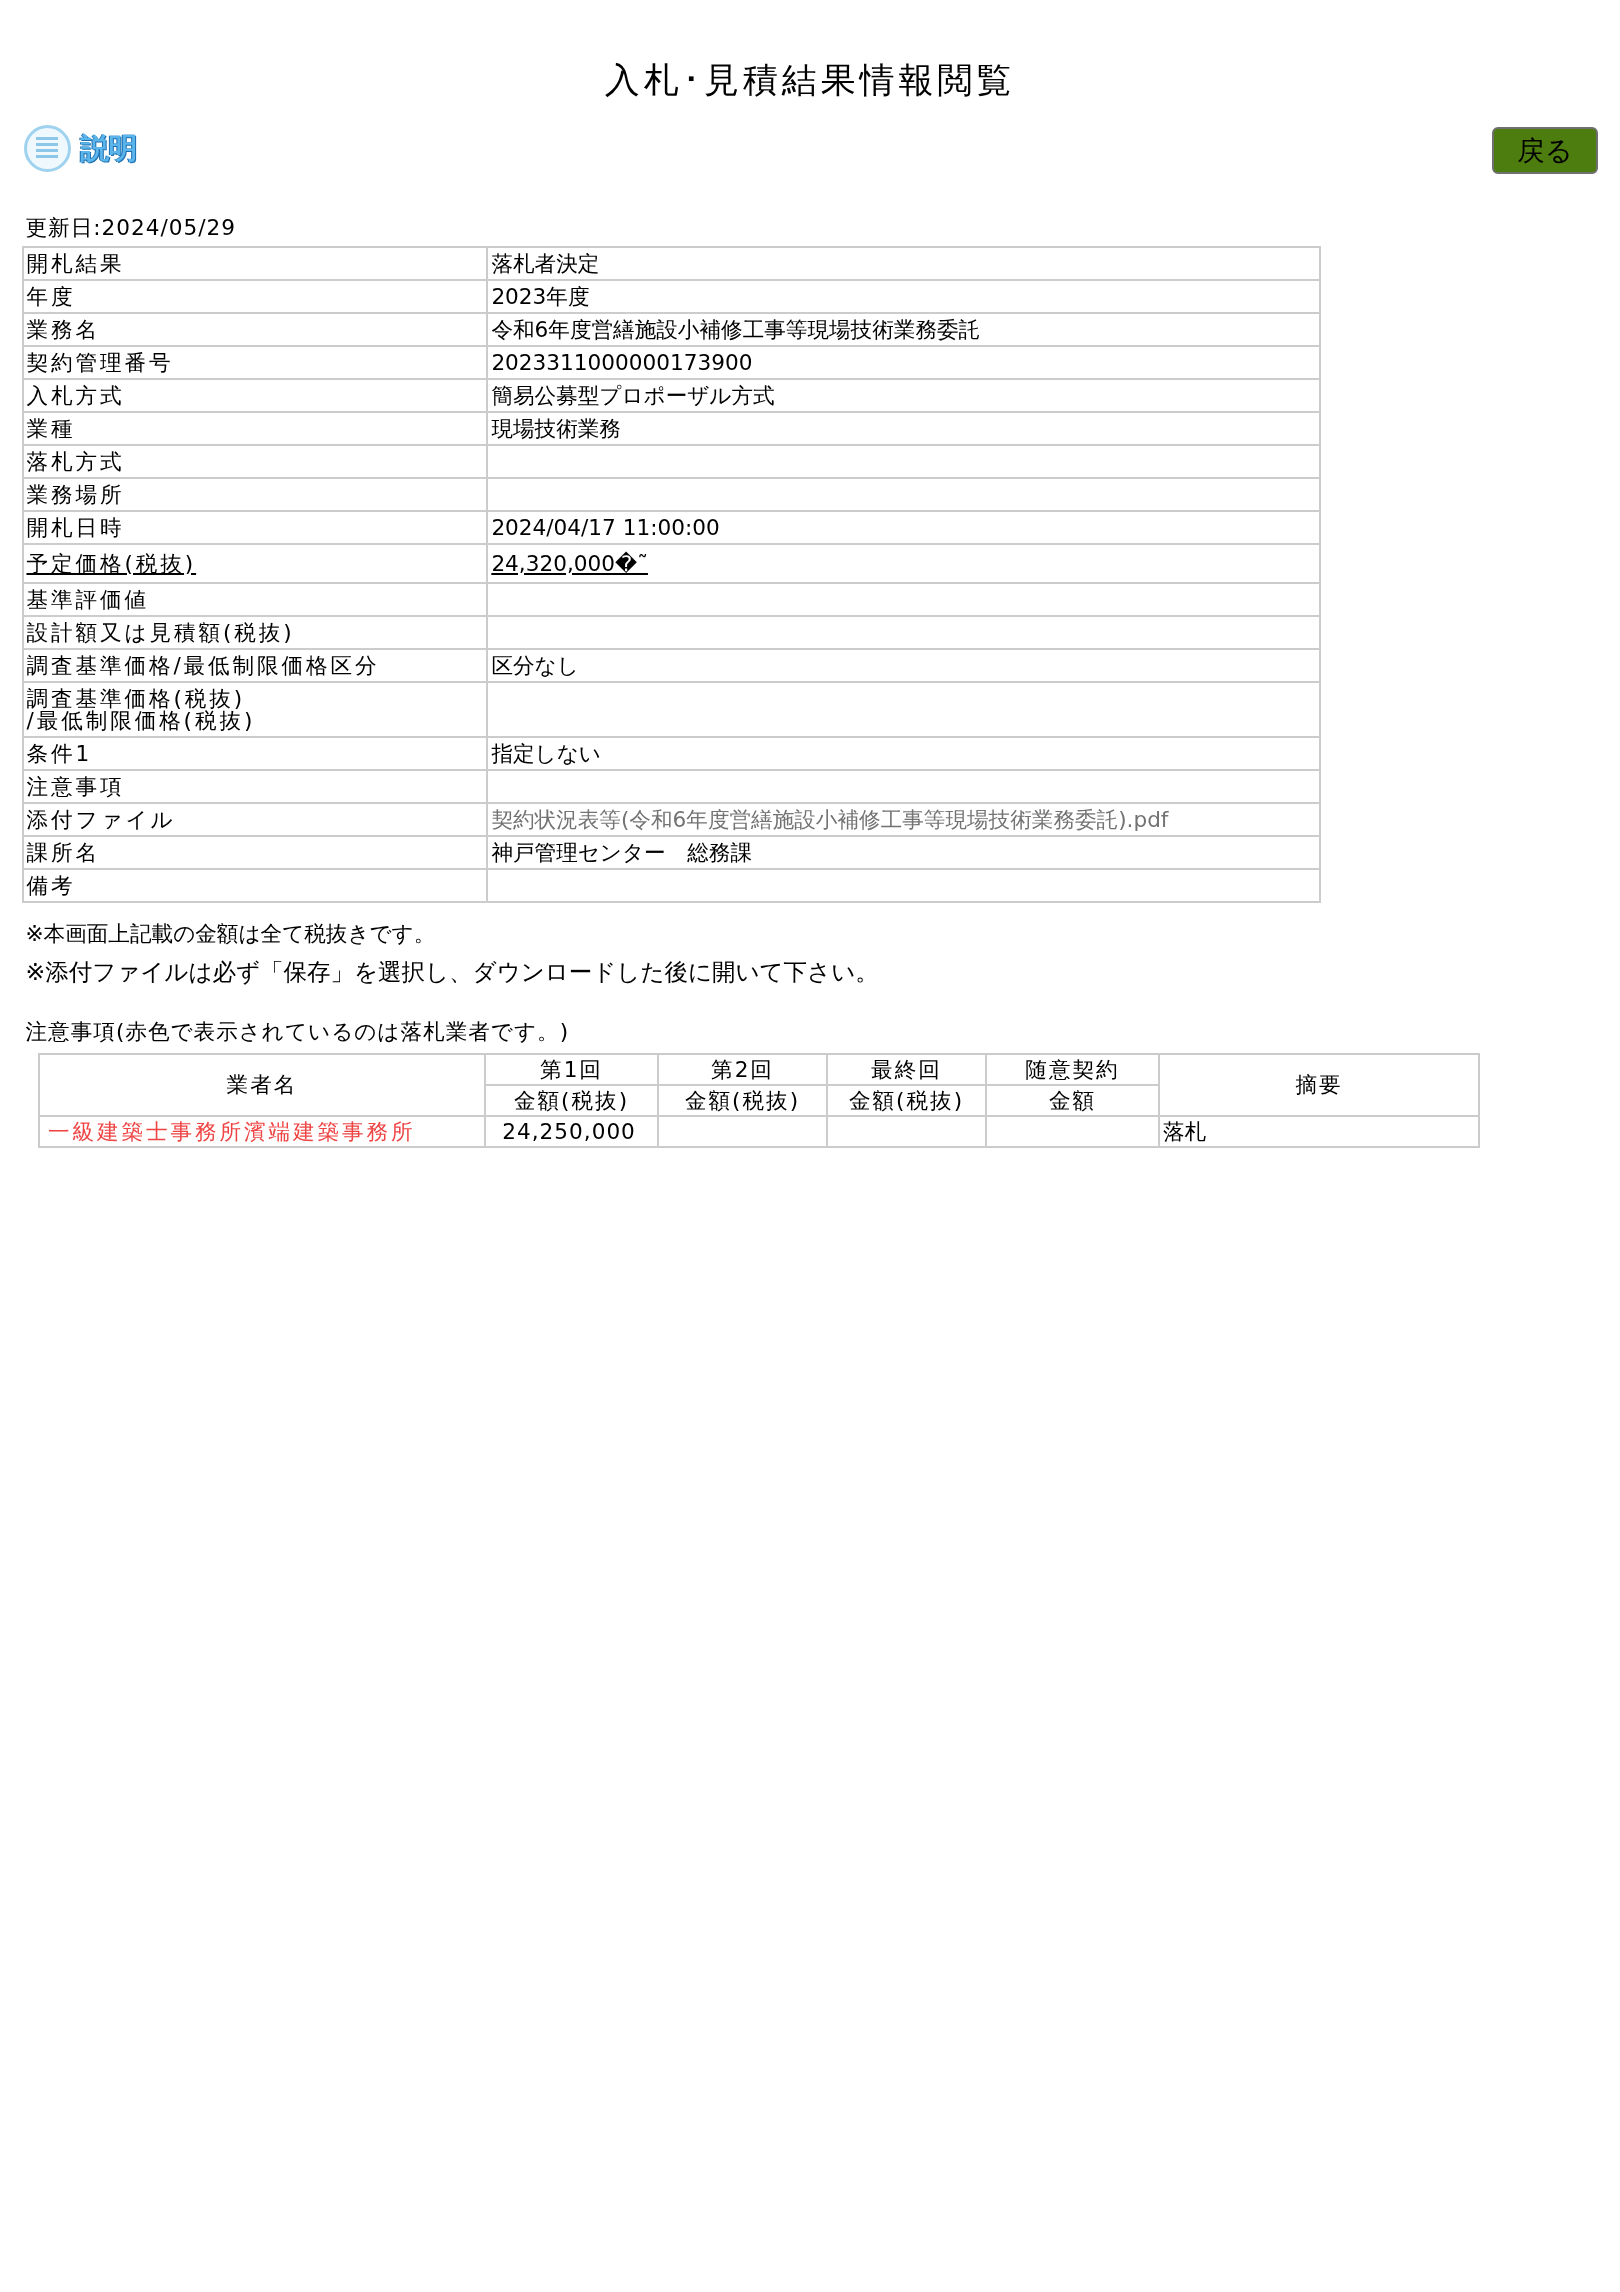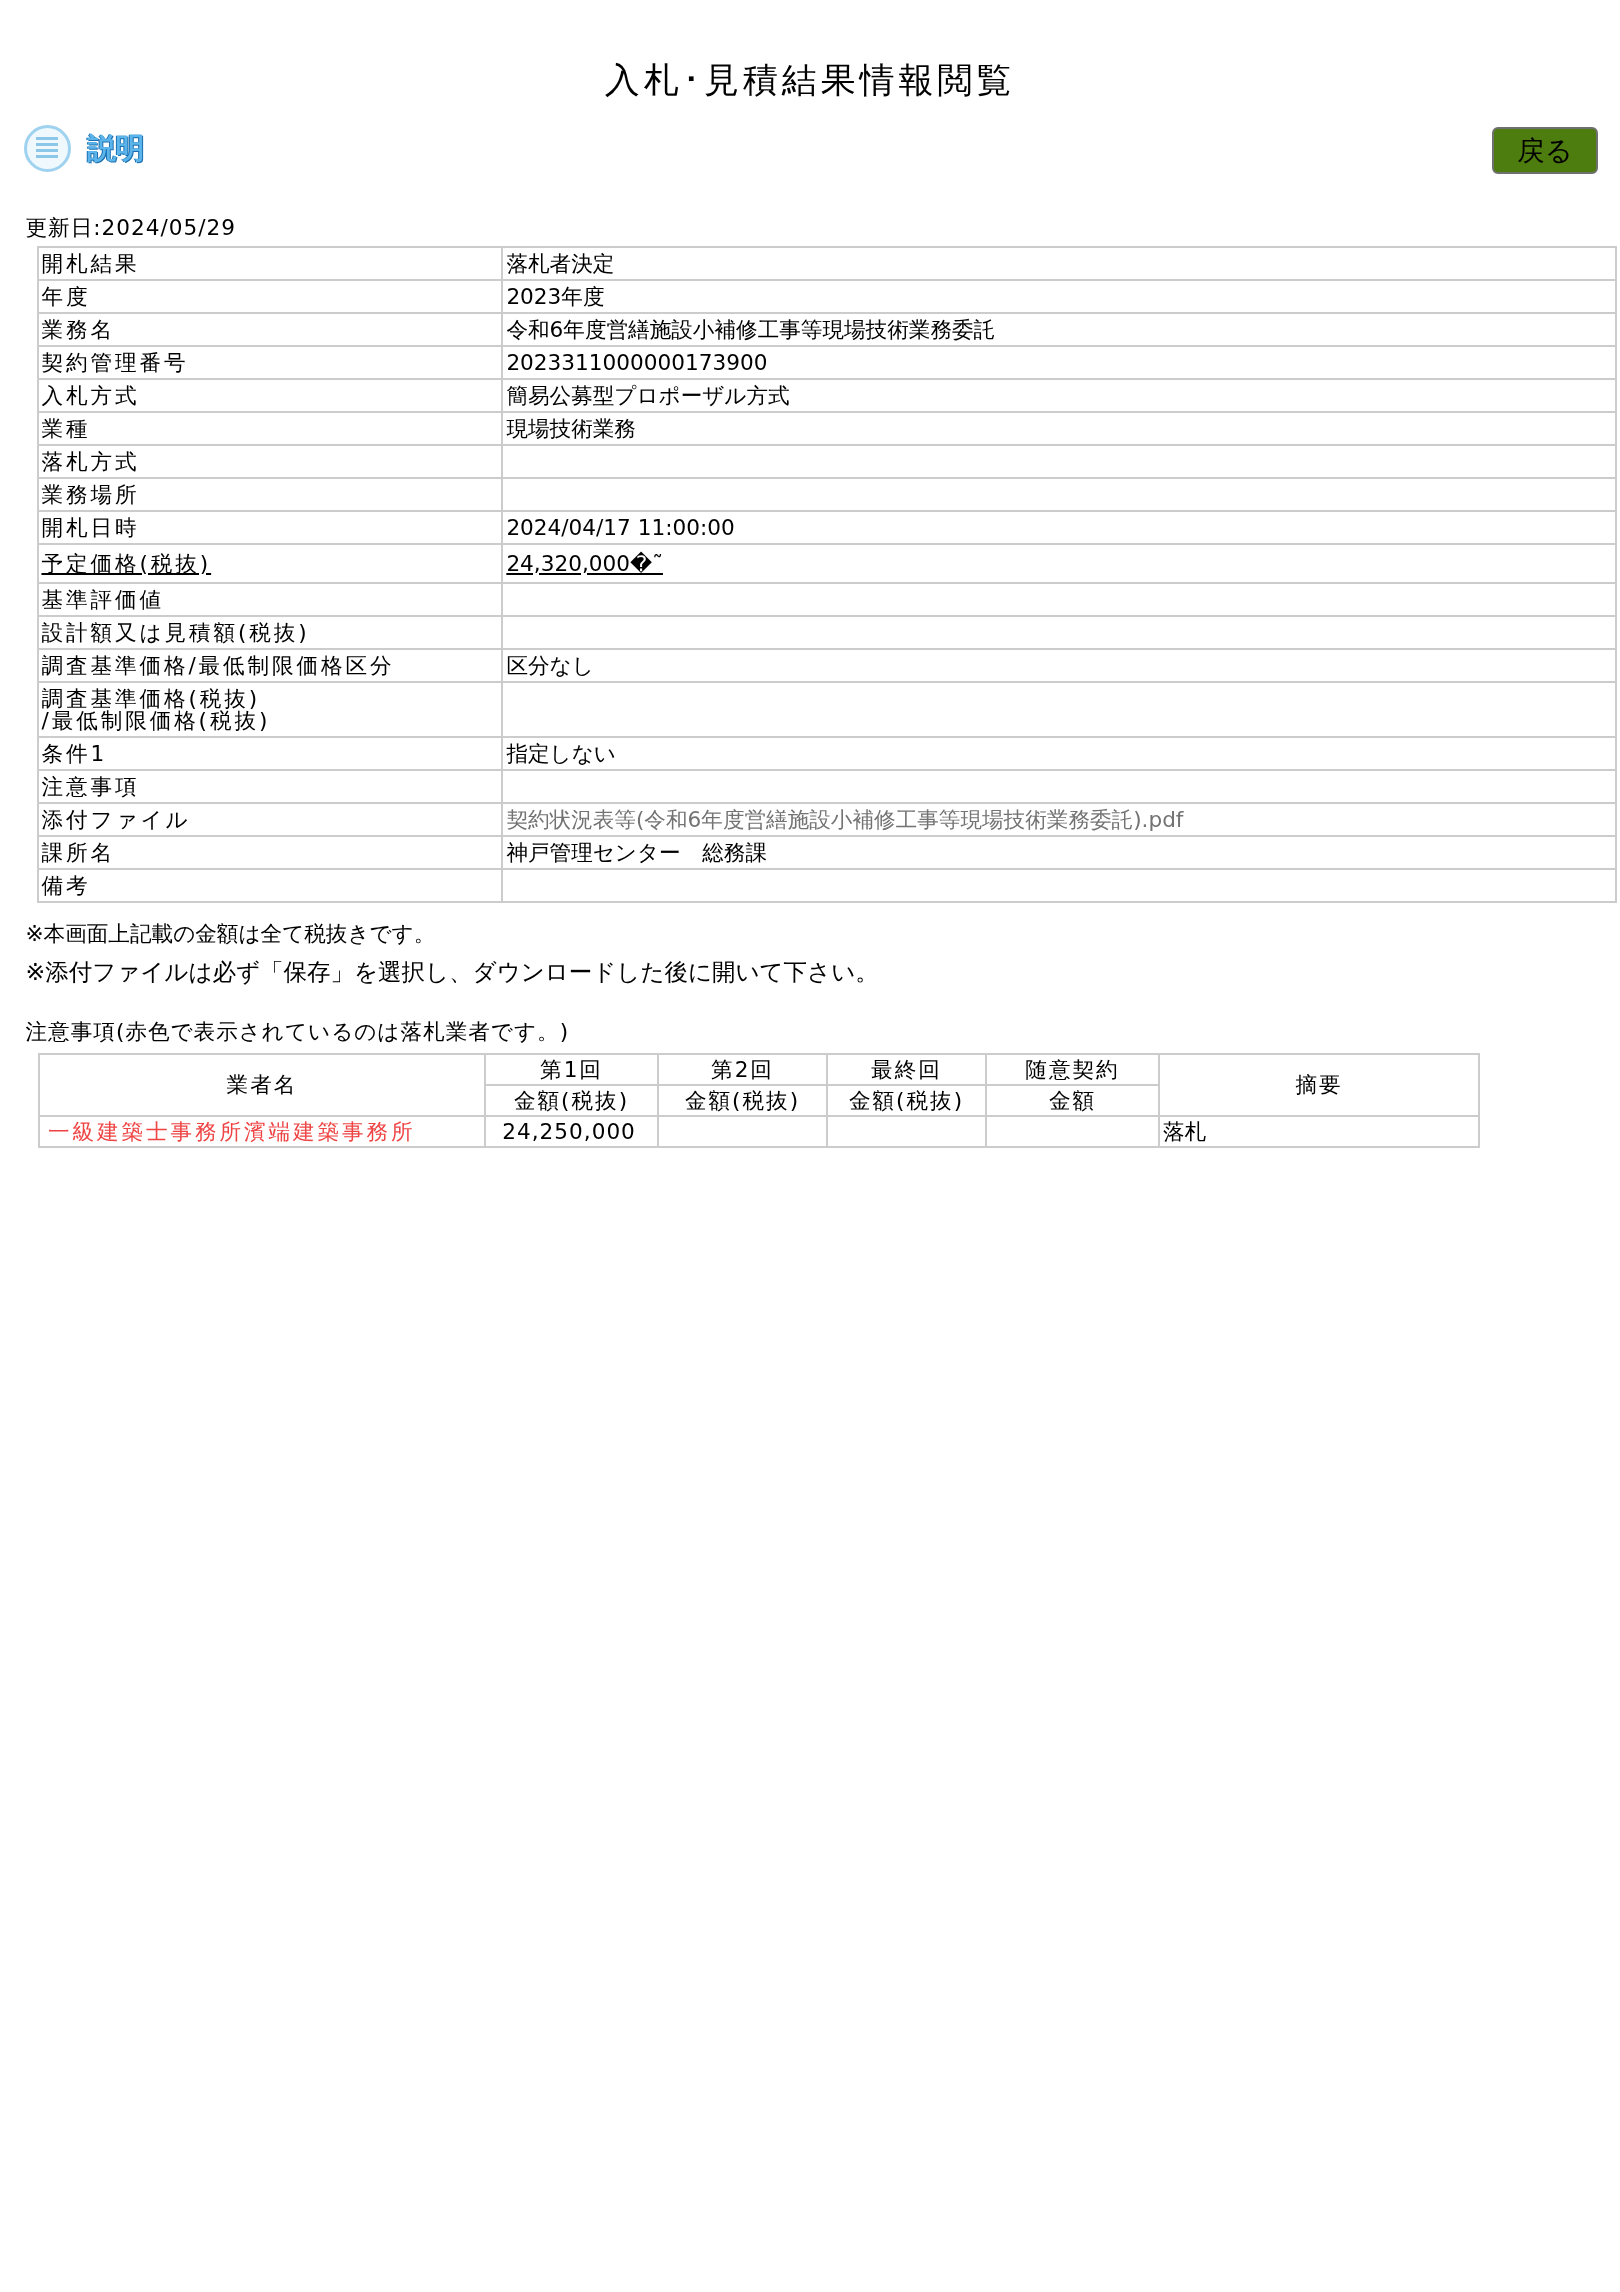--- a/index.html
+++ b/index.html
@@ -44,21 +44,21 @@
       display: flex;
       align-items: center;
       justify-content: center;
     }
     .help-icon .lines {
       width: 21.6px;
       height: 23.5px;
       background: repeating-linear-gradient(to bottom, #8cc6e8 0 2.9px, transparent 2.9px 5.9px);
     }
     .help-label {
-      margin-left: 17px;
+      margin-left: 10px;
       font-size: 29px;
       font-weight: bold;
       color: #5bb4ea;
       text-shadow: 1px 1px 0 #1b6fb0, -1px 0 0 #1b6fb0;
       letter-spacing: -1px;
     }
     .back-button {
       position: absolute;
       left: 1492px;
       top: 127px;
@@ -90,22 +90,21 @@
       border: 2.9px solid #cccccc;
       padding: 0 0 0 2.9px;
       font-weight: normal;
       text-align: left;
       vertical-align: middle;
       line-height: 23.5px;
     }
     .info-table {
       left: 21.6px;
       top: 246px;
-      width: 1580px;
-      margin-left: 15px;
+      width: 1299px;
     }
     .info-table td.label {
       width: 460px;
       letter-spacing: 2.9px;
     }
     .info-table tr { height: 33px; }
     .info-table tr.tall { height: 55px; }
     .info-table tr.tall td.label { line-height: 21.6px; }
     .info-table tr.price { height: 39px; text-decoration: underline; }
     a.file-link {

